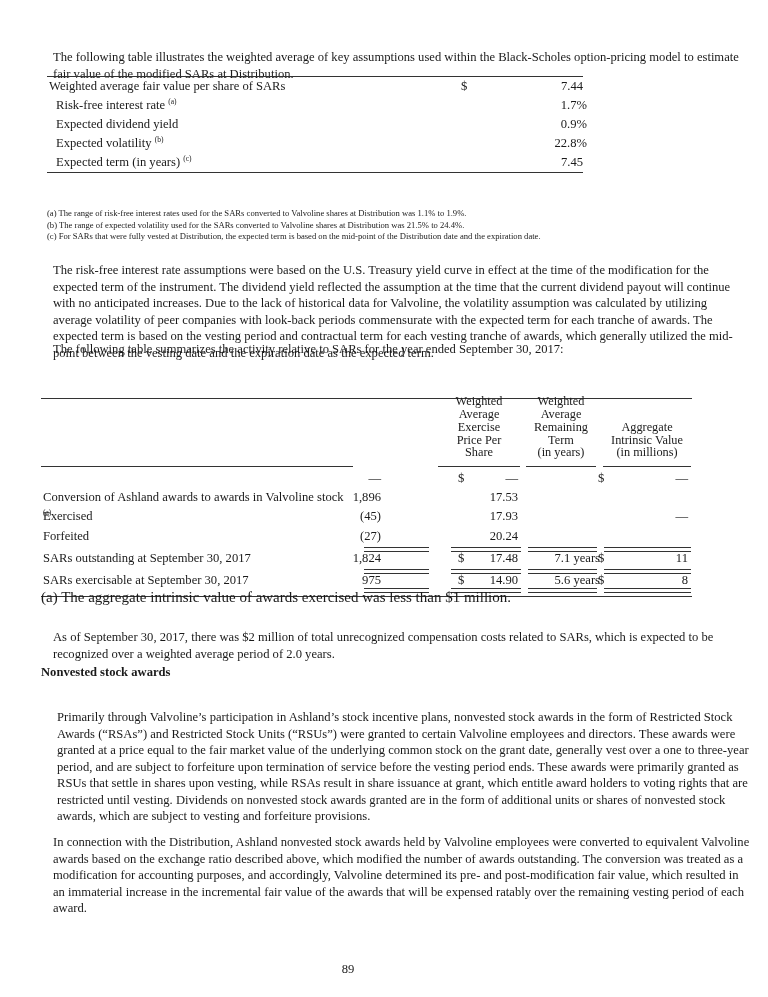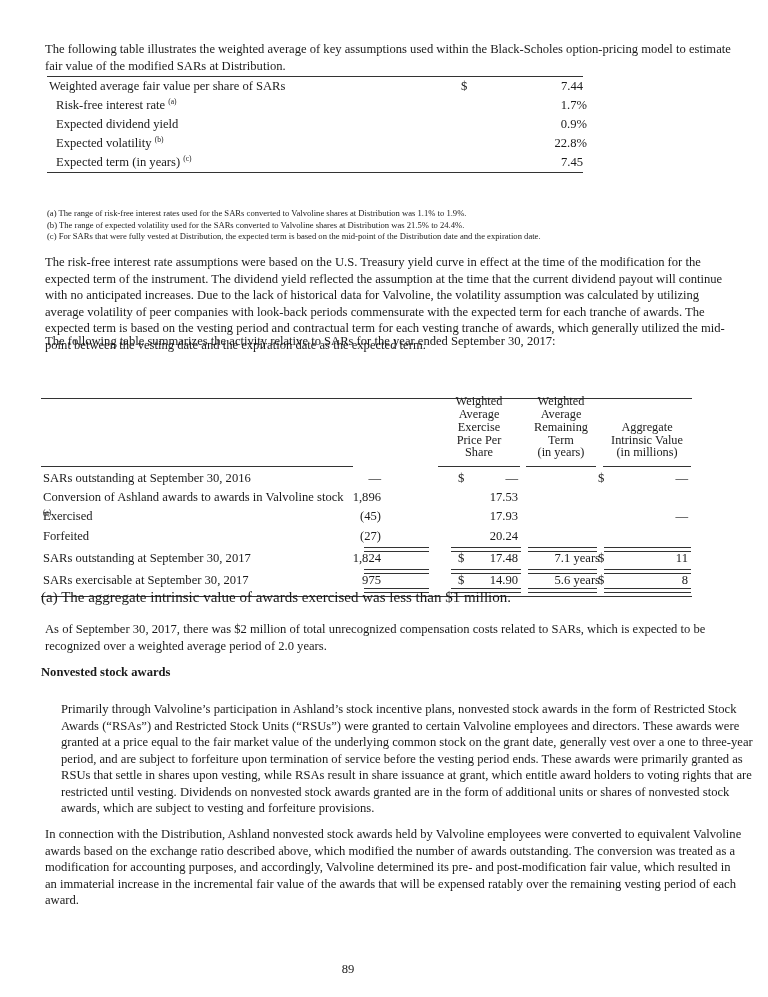--- a/index.html
+++ b/index.html
@@ -1,21 +1,21 @@
 <!DOCTYPE html>
 <html><head>
   <meta charset="utf-8">
   <style>
     html, body { margin: 0; padding: 0; background: #ffffff; }
     body {
       width: 768px; height: 997px; position: relative; overflow: hidden;
       font-family: "Liberation Serif", serif; color: #1a1a1a; font-size: 12.6px;
     }
     .page { position: absolute; left: 41px; top: 0; width: 690px; }
-    p.body { margin: 4px; line-height: 16.5px; font-size: 12.6px; }
+    p.body { margin: 12px; line-height: 16.5px; font-size: 12.6px; }
     .intro1 { position: absolute; top: 37px; left: 0; width: 690px; }
     
     .t1 { position: absolute; top: 76px; left: 6px; width: 536px; border-top: 1.6px solid #333; border-bottom: 1.6px solid #333; }
     .t1 .row { display: flex; height: 19px; align-items: center; font-size: 12.6px; position: relative; }
     .t1 .lbl { flex: 1; padding-left: 2px; }
     .t1 .lbl.indent { padding-left: 9px; }
     .t1 .dol { position: absolute; left: 414px; }
     .t1 .val { position: absolute; right: 0px; text-align: right; }
     .t1 .val.pct { right: -4px; }
     sup.fn { font-size: 7.5px; vertical-align: 5px; line-height: 0; }
@@ -37,21 +37,21 @@
     .t2 .c-term { right: 92px; }  
     .t2 .c-d2 { left: 557px; }
     .t2 .c-iv { right: 4px; }
     .dbl { position: absolute; height: 3px; border-top: 1.3px solid #333; border-bottom: 1.3px solid #333; }
     .dbl.t { top: -2px; }
     .dbl.b { bottom: -3px; }
     .t2 .bottomline { border-top: 1.6px solid #333; margin-top: 6px; }
     .fn2 { position: absolute; top: 589px; left: 0; font-size: 15px; white-space: nowrap; }
     .para4 { position: absolute; top: 617px; left: 0; width: 690px; }
     .heading { position: absolute; top: 665px; left: 0; font-weight: bold; font-size: 12.6px; }
-    .para5 { position: absolute; top: 697px; left: 16px; width: 700px; }
+    .para5 { position: absolute; top: 697px; left: 4px; width: 700px; }
     .para6 { position: absolute; top: 822px; left: 0; width: 700px; }
     .pageno { position: absolute; top: 962px; left: 0; width: 696px; text-align: center; font-size: 12.6px; }
   </style>
 </head>
 <body>
 
 <div class="page">
 
   <p class="body intro1">The following table illustrates the weighted average of key assumptions used within the Black-Scholes option-pricing model to estimate fair value of the modified SARs at Distribution.</p>
 
@@ -106,21 +106,20 @@
         <div>(in years)</div>
       </div>
       <div class="hcell" style="left:562px;width:88px;">
         <div>Aggregate</div>
         <div>Intrinsic Value</div>
         <div>(in millions)</div>
       </div>
     </div>
 
     <div class="r">
-      <span class="c-lbl">SARs outstanding at September 30, 2016</span>
       <span class="c-sh">—</span>
       <span class="c-d1">$</span>
       <span class="c-px">—</span>
       <span class="c-d2">$</span>
       <span class="c-iv">—</span>
     </div>
     <div class="r">
       <span class="c-lbl">Conversion of Ashland awards to awards in Valvoline stock</span>
       <span class="c-sh">1,896</span>
       <span class="c-px">17.53</span>

